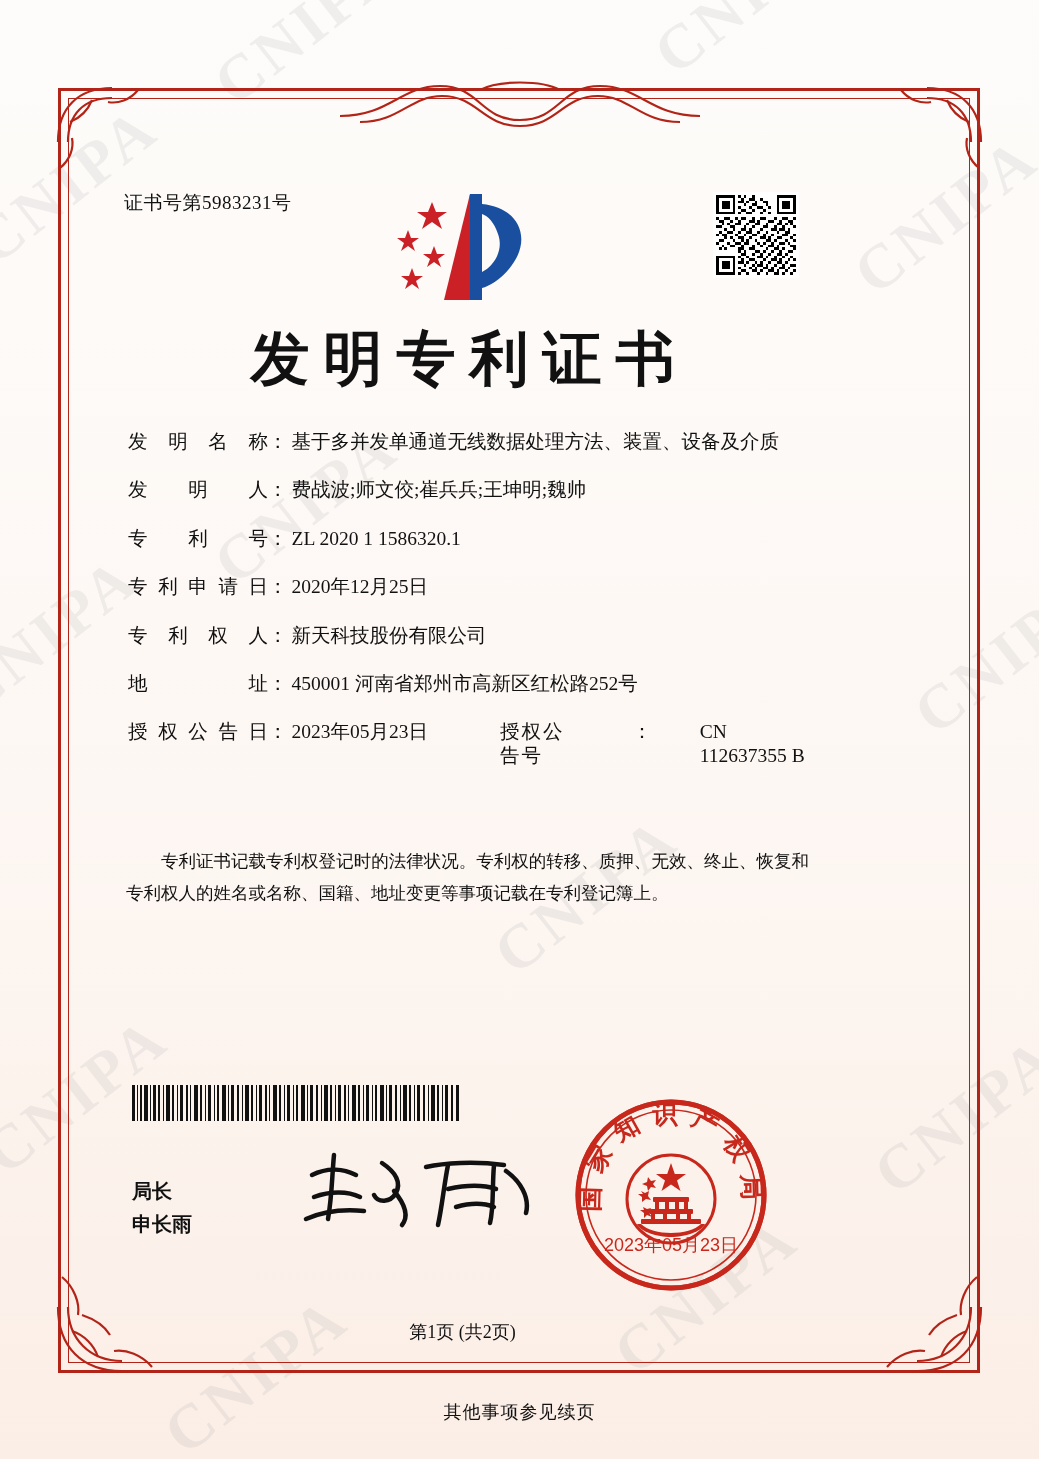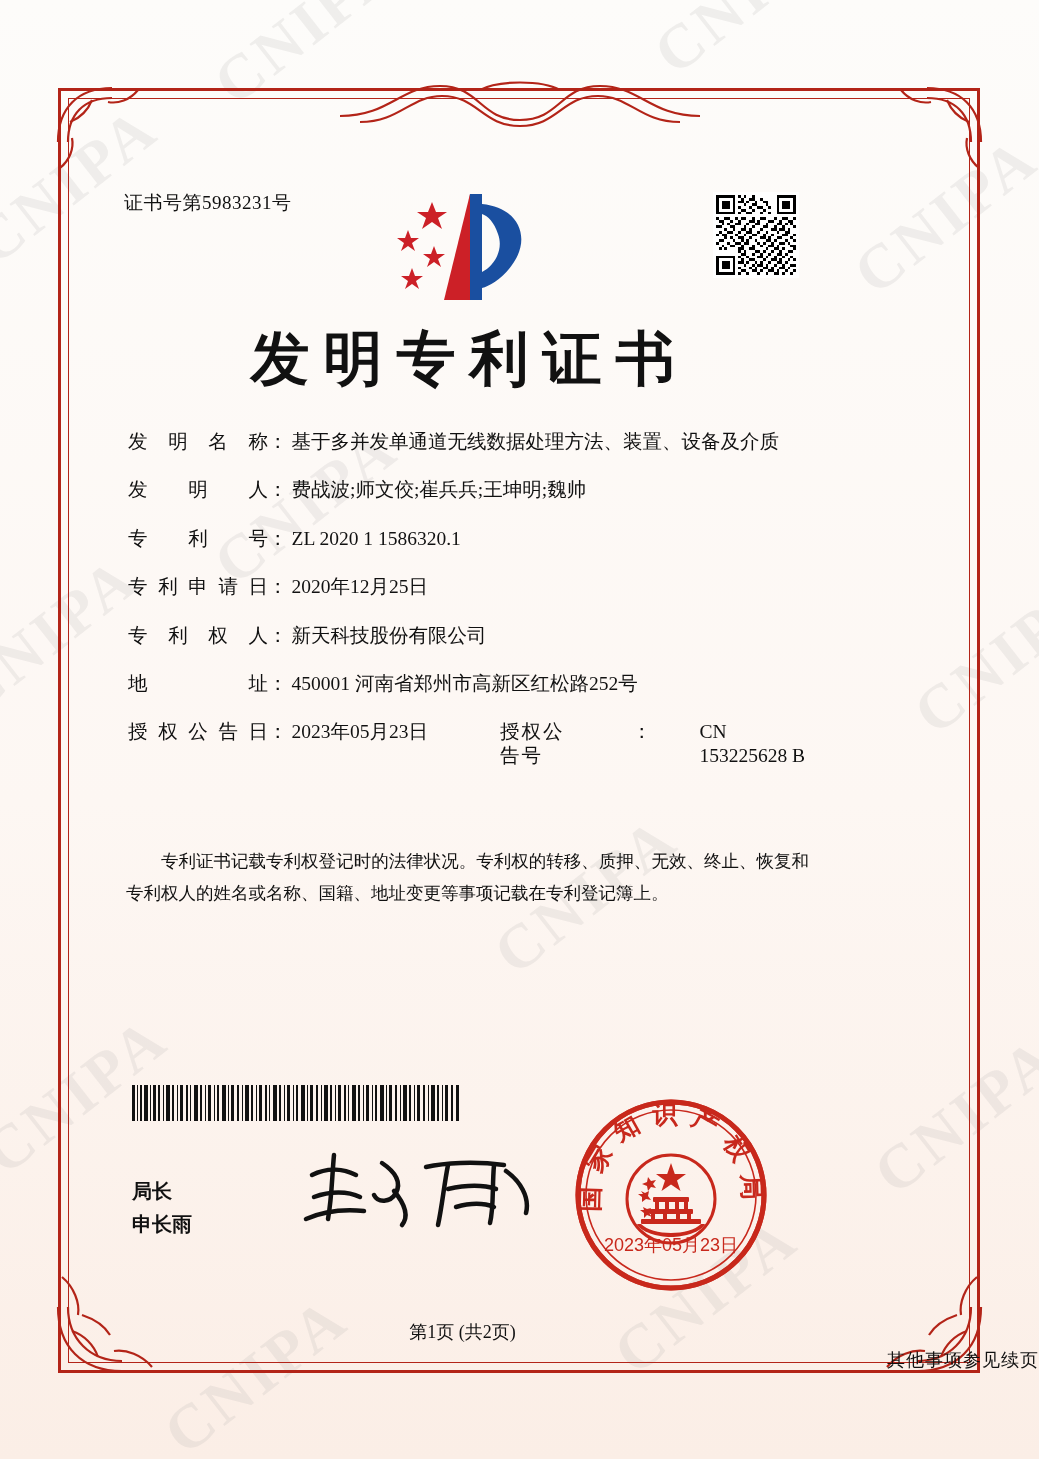--- a/index.html
+++ b/index.html
@@ -226,22 +226,22 @@
     right: 0;
     top: 1210px;
     text-align: center;
     font-size: 18px;
   }
 
   .footer-note {
     position: absolute;
     left: 0;
     right: 0;
-    top: 1348px;
-    text-align: right;
+    top: 1400px;
+    text-align: center;
     font-size: 18px;
     letter-spacing: 1px;
     color: #111;
   }
 </style>
 </head>
 <body>
 
 <div class="page">
 
@@ -621,21 +621,21 @@
             <span class="ch">权</span>
             <span class="ch">公</span>
             <span class="ch">告</span>
             <span class="ch">日</span>
           </span>
         <span class="field-colon">：</span>
         <span class="field-value">2023年05月23日</span>
         <span class="second-label">
           <span class="lbl">授权公告号</span>
           <span>：</span>
-          <span>CN 153225628 B</span>
+          <span>CN 112637355 B</span>
         </span>
       </div>
     </div>
 
     <div class="paragraphs">
       <p>专利证书记载专利权登记时的法律状况。专利权的转移、质押、无效、终止、恢复和专利权人的姓名或名称、国籍、地址变更等事项记载在专利登记簿上。</p>
     </div>
 
     <div class="barcode">
       <svg width="330" height="36" viewBox="0 0 330 36" shape-rendering="crispEdges">

